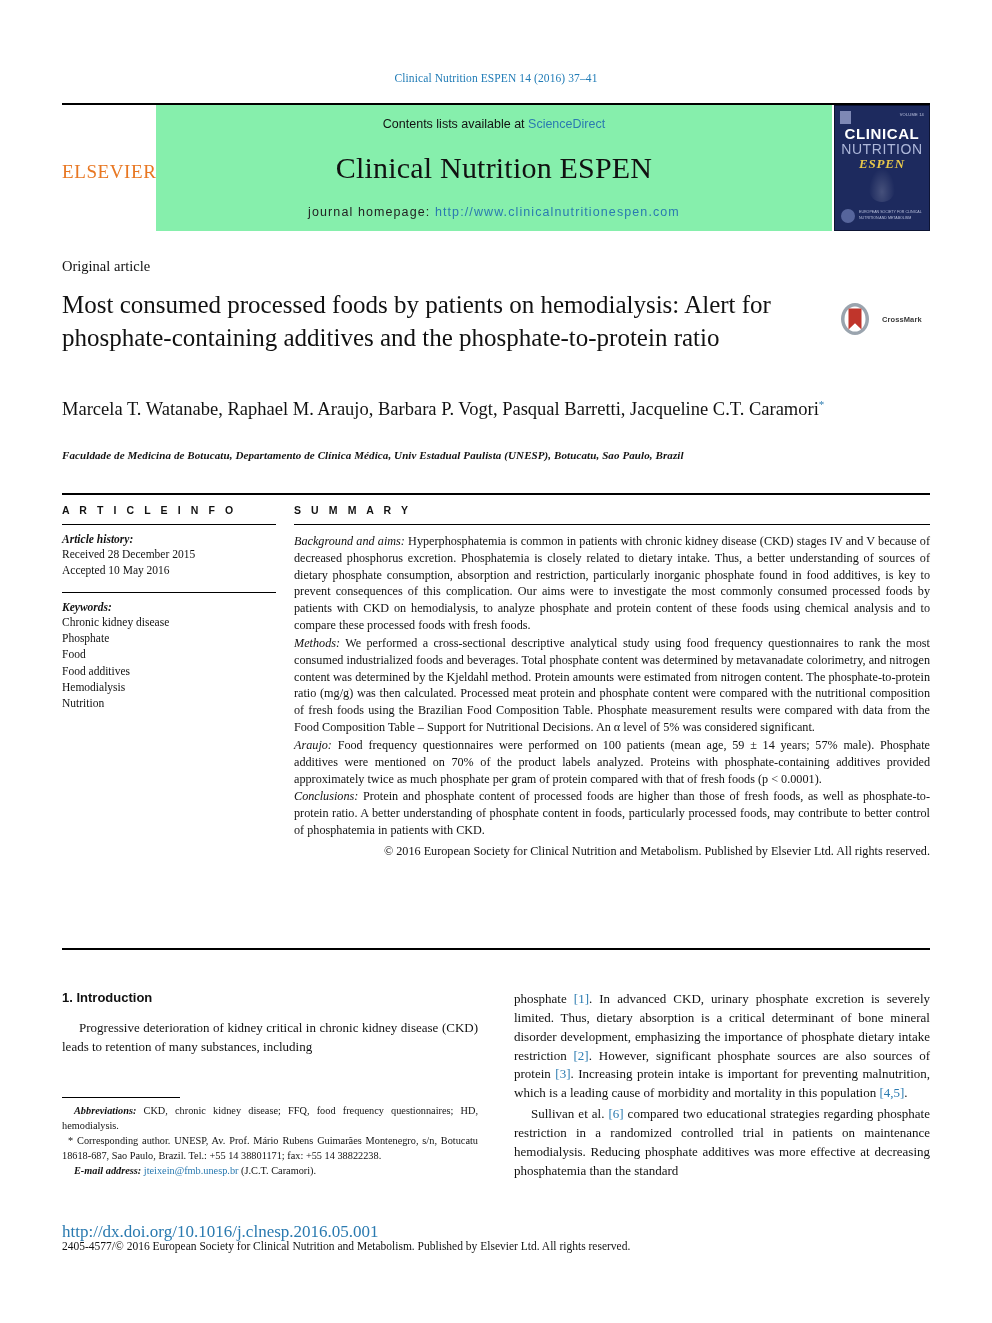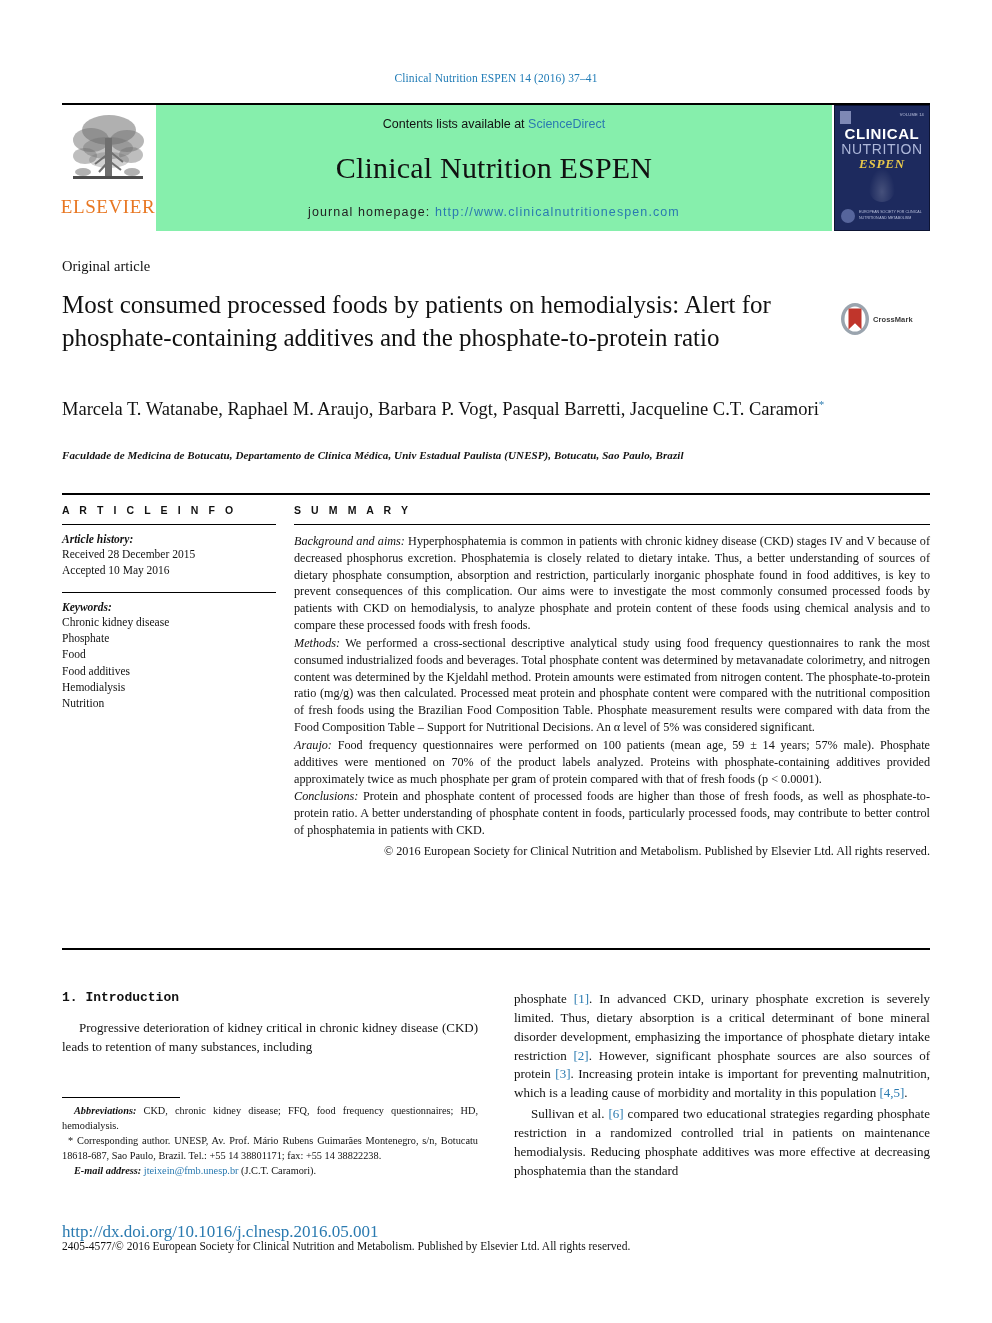--- a/index.html
+++ b/index.html
@@ -45,21 +45,20 @@
     height: 128px;
     box-sizing: border-box;
     display: flex;
     align-items: stretch;
   }
   .elsevier-logo {
     width: 92px;
     flex: none;
     padding-top: 5px;
     display: flex;
-    flex-direction: column;
     align-items: center;
     justify-content: flex-start;
   }
   .tree-svg { display:block; }
   .elsevier-word {
     font-family: "Liberation Serif", serif;
     font-size: 19px;
     letter-spacing: .6px;
     color: #e87722;
     margin-top: 1px;
@@ -200,21 +199,21 @@
     font-weight: normal;
     color: #111;
     margin: 0;
     width: 770px;
   }
   .crossmark {
     margin-left: 6px;
     margin-top: 14px;
     display: flex;
     align-items: center;
-    gap: 1px;
+    gap: 10px;
   }
   .cm-label {
     font-family: "Liberation Sans", sans-serif;
     font-size: 7.5px;
     font-weight: bold;
     color: #3a3a3a;
     letter-spacing: .1px;
   }
 
   
@@ -326,21 +325,21 @@
     width: 868px;
     display: flex;
     gap: 36px;
   }
   .col {
     width: 416px;
     flex: none;
     position: relative;
   }
   .sec-title {
-    font-family: Liberation Mono, monospace;
+    font-family: Liberation Sans, sans-serif;
     font-size: 13px;
     font-weight: bold;
     color: #111;
     margin: 0 0 14px 0;
   }
   .body-p {
     font-size: 13px;
     line-height: 1.45;
     text-align: justify;
     color: #111;

